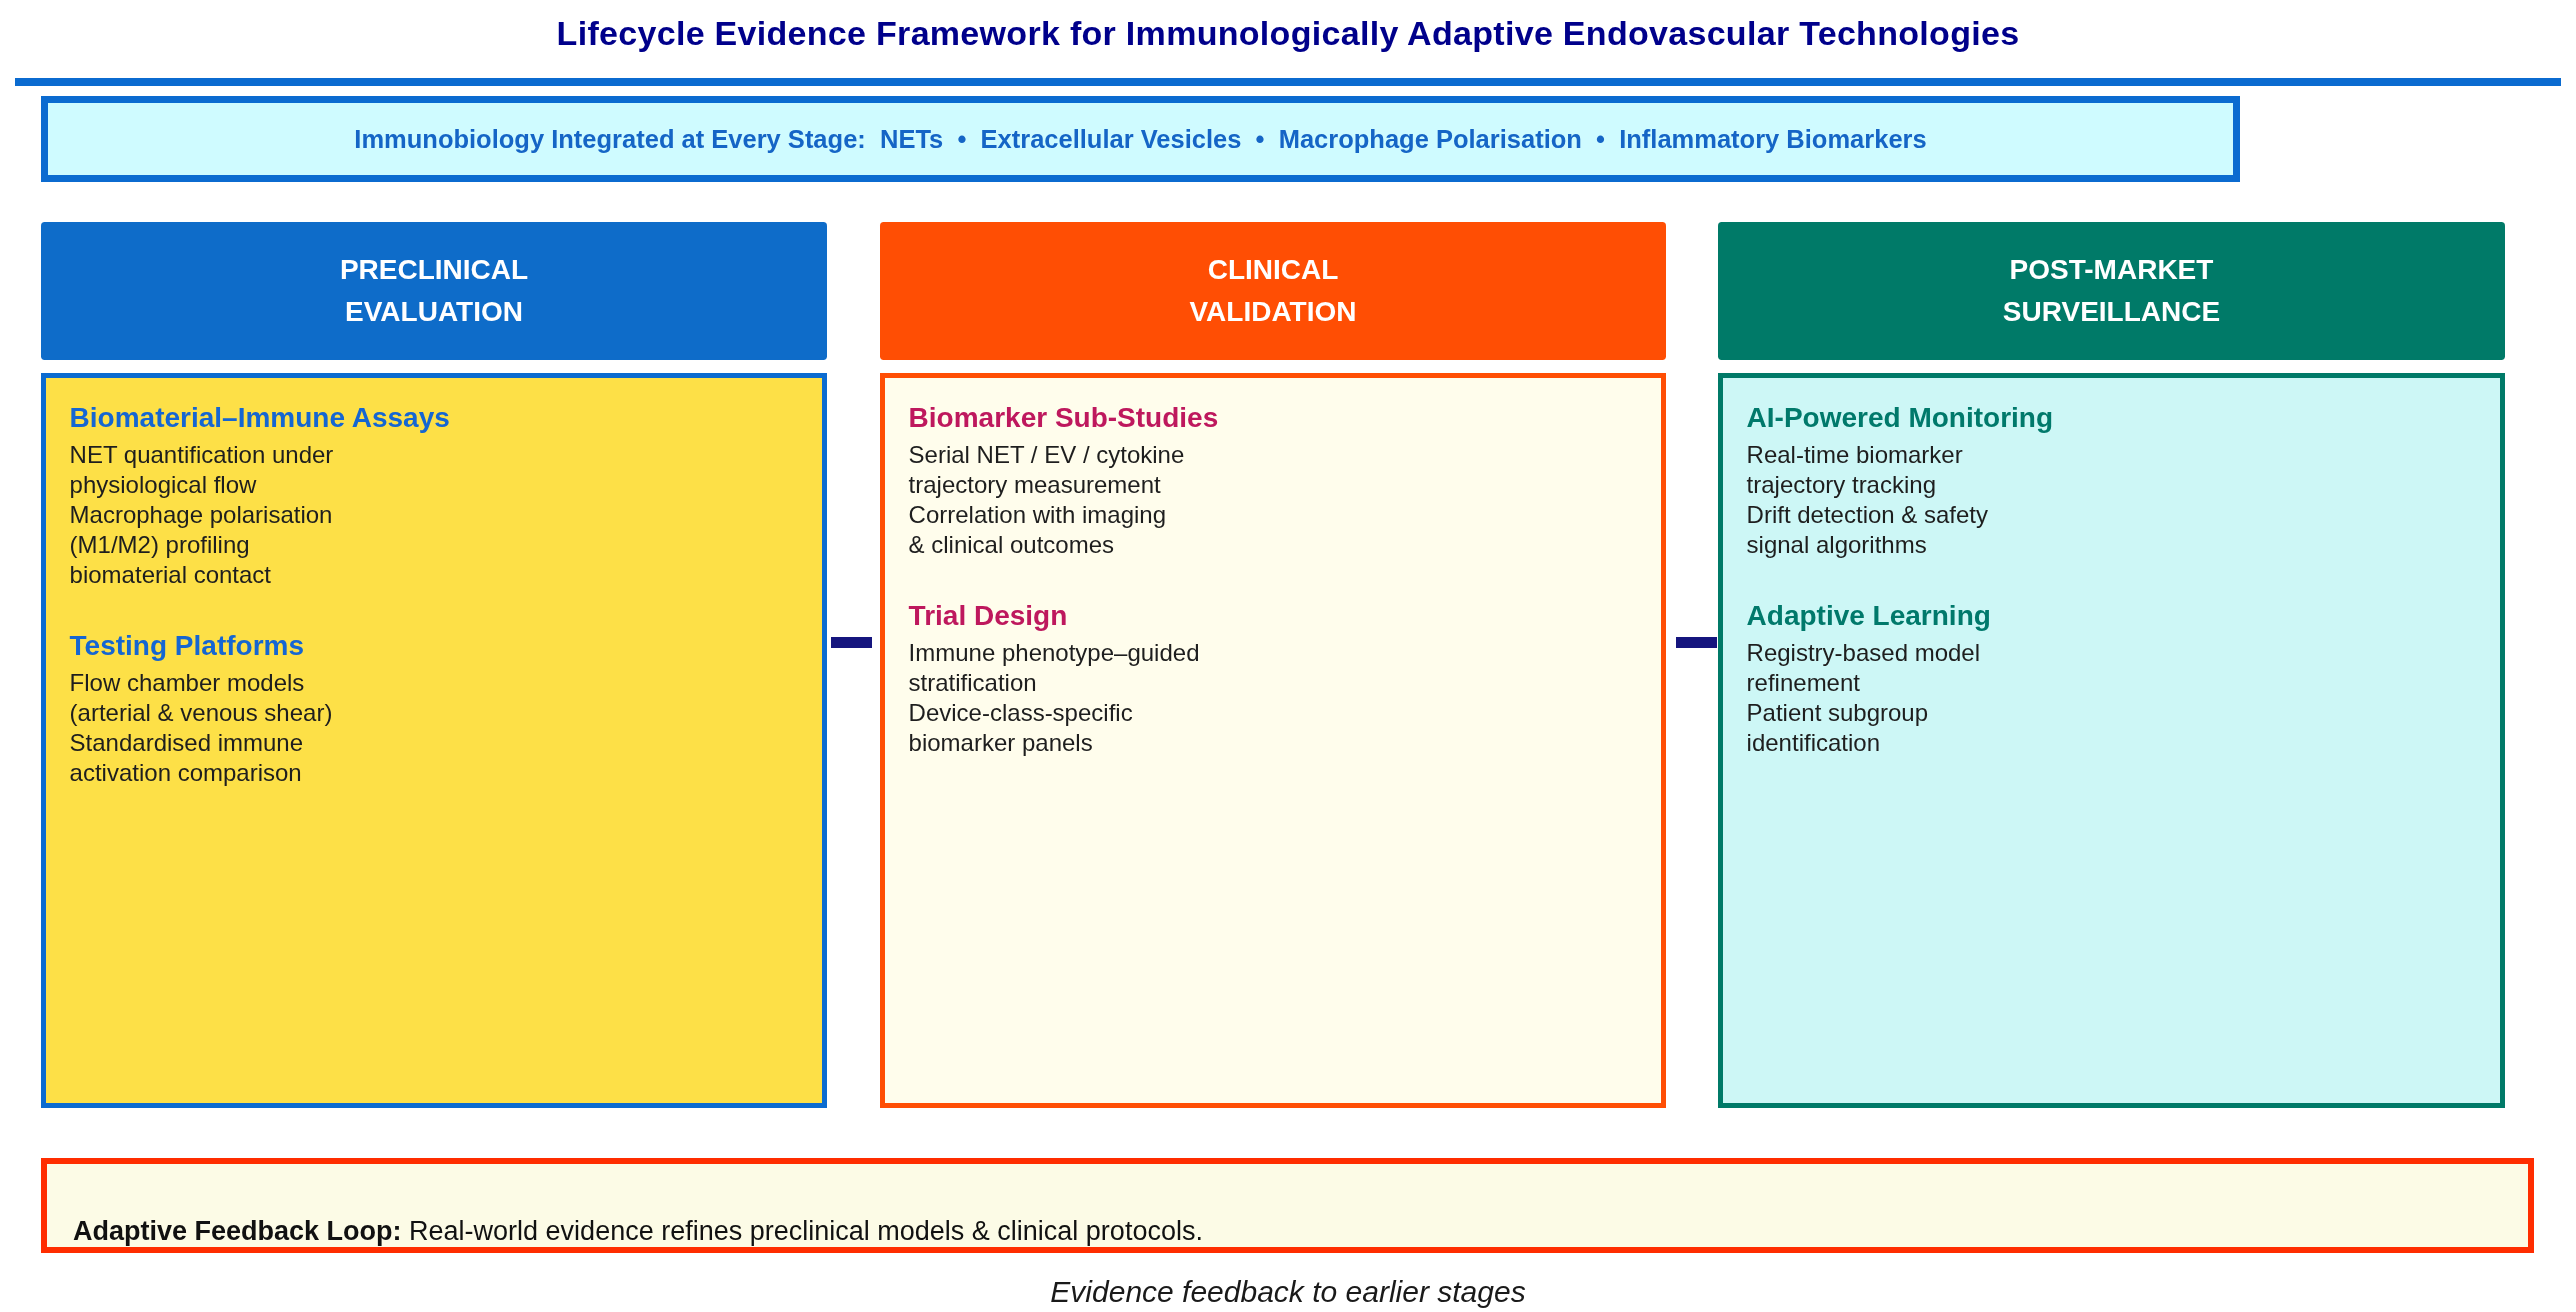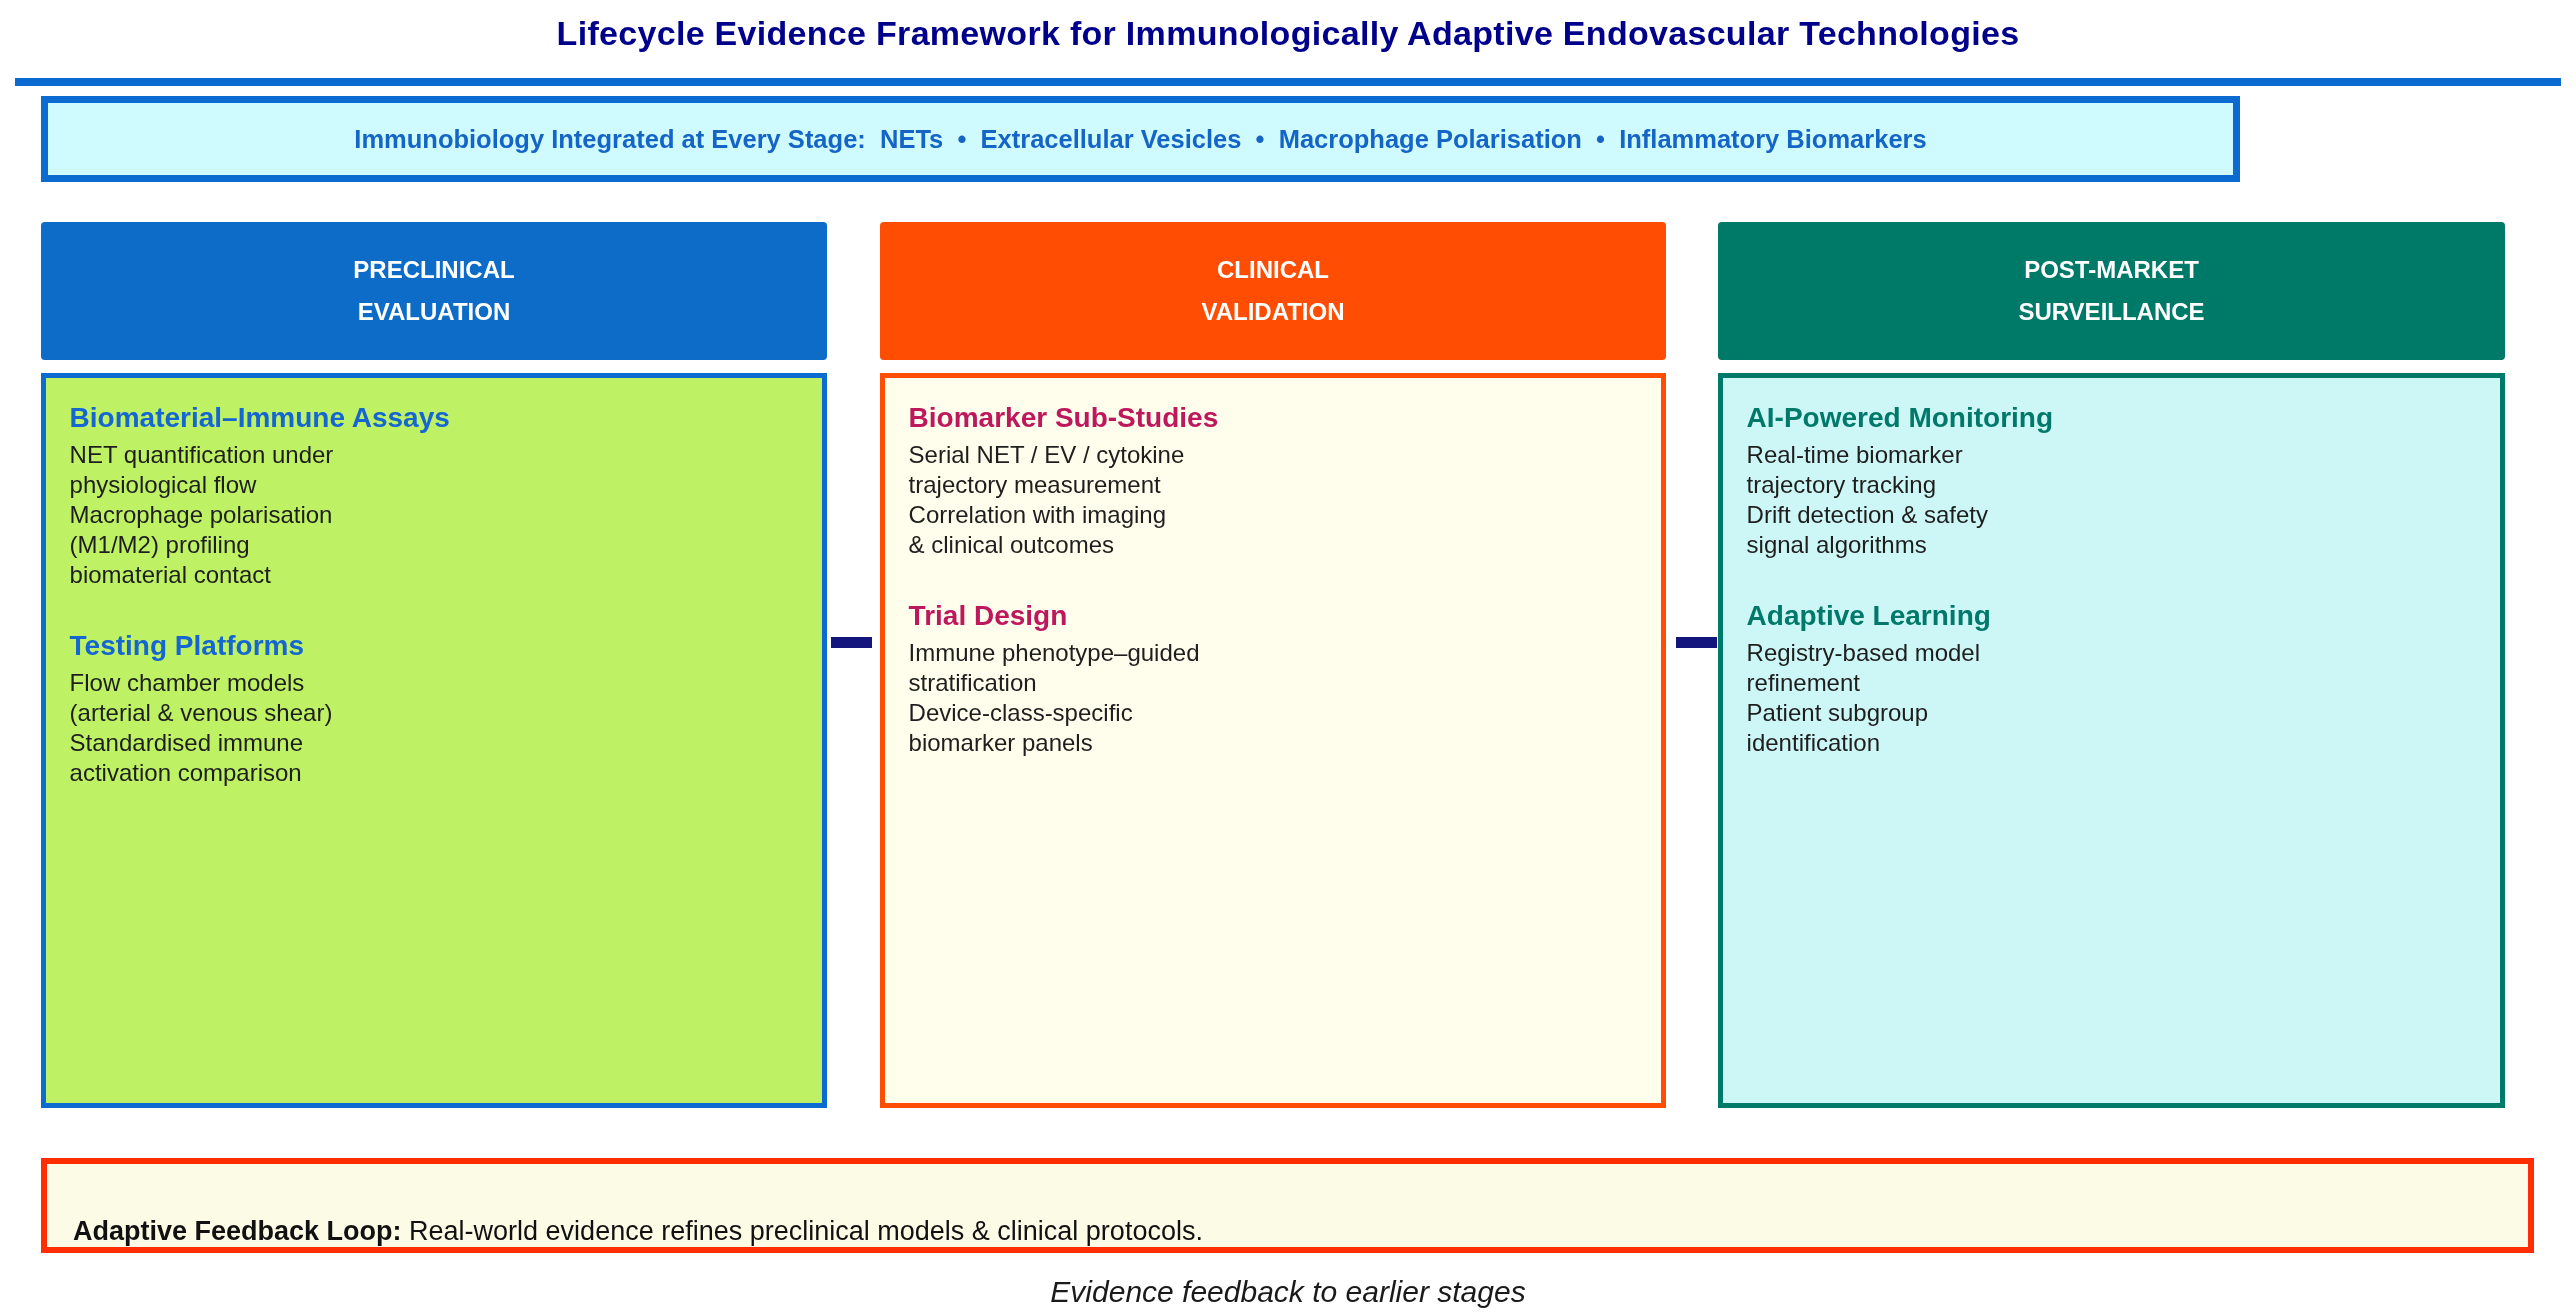--- a/index.html
+++ b/index.html
@@ -9,28 +9,28 @@
   .title{position:absolute;top:13.7px;left:0;width:100%;text-align:center;
          font-size:34px;font-weight:bold;color:#00008B;letter-spacing:0.3px;}
   .title-rule{position:absolute;top:78px;left:15px;width:2546px;height:7.5px;background:#0B6BD0;}
 
   .banner{position:absolute;top:96px;left:41px;width:2199px;height:86px;
           border:7.5px solid #0B6BD0;background:#CFFBFF;box-sizing:border-box;
           display:flex;align-items:center;justify-content:center;}
   .banner-text{font-size:25.5px;font-weight:bold;color:#1565C6;white-space:pre;}
 
   .col-header{position:absolute;top:222px;height:138px;border-radius:3.7px;
-              color:#ffffff;font-size:24px;font-weight:bold;line-height:42px;
+              color:#ffffff;font-size:28px;font-weight:bold;line-height:42px;
               display:flex;flex-direction:column;justify-content:center;text-align:center;}
   .col-body{position:absolute;top:373px;height:735px;box-sizing:border-box;
             padding:20px 23.6px;}
   .c1 .col-header{left:41px;width:786px;background:#0E6CC9;}
   .c2 .col-header{left:880px;width:786px;background:#FF4E04;}
   .c3 .col-header{left:1718px;width:787px;background:#007A68;}
-  .c1 .col-body{left:41px;width:786px;border:5px solid #0B6BD0;background:#bef264;}
+  .c1 .col-body{left:41px;width:786px;border:5px solid #0B6BD0;background:#fde047;}
   .c2 .col-body{left:880px;width:786px;border:5px solid #FF4E04;background:#FFFDEC;}
   .c3 .col-body{left:1718px;width:787px;border:5px solid #007A68;background:#CDF7F6;}
 
   .sec-heading{font-size:28px;font-weight:bold;line-height:39px;margin:0 0 3.1px 0;}
   .c1 .sec-heading{color:#1566D2;}
   .c2 .sec-heading{color:#be185d;}
   .c3 .sec-heading{color:#00796B;}
   .sec-line{font-size:24px;line-height:30px;color:#1E1E1E;}
   .section + .section{margin-top:36px;}
 

